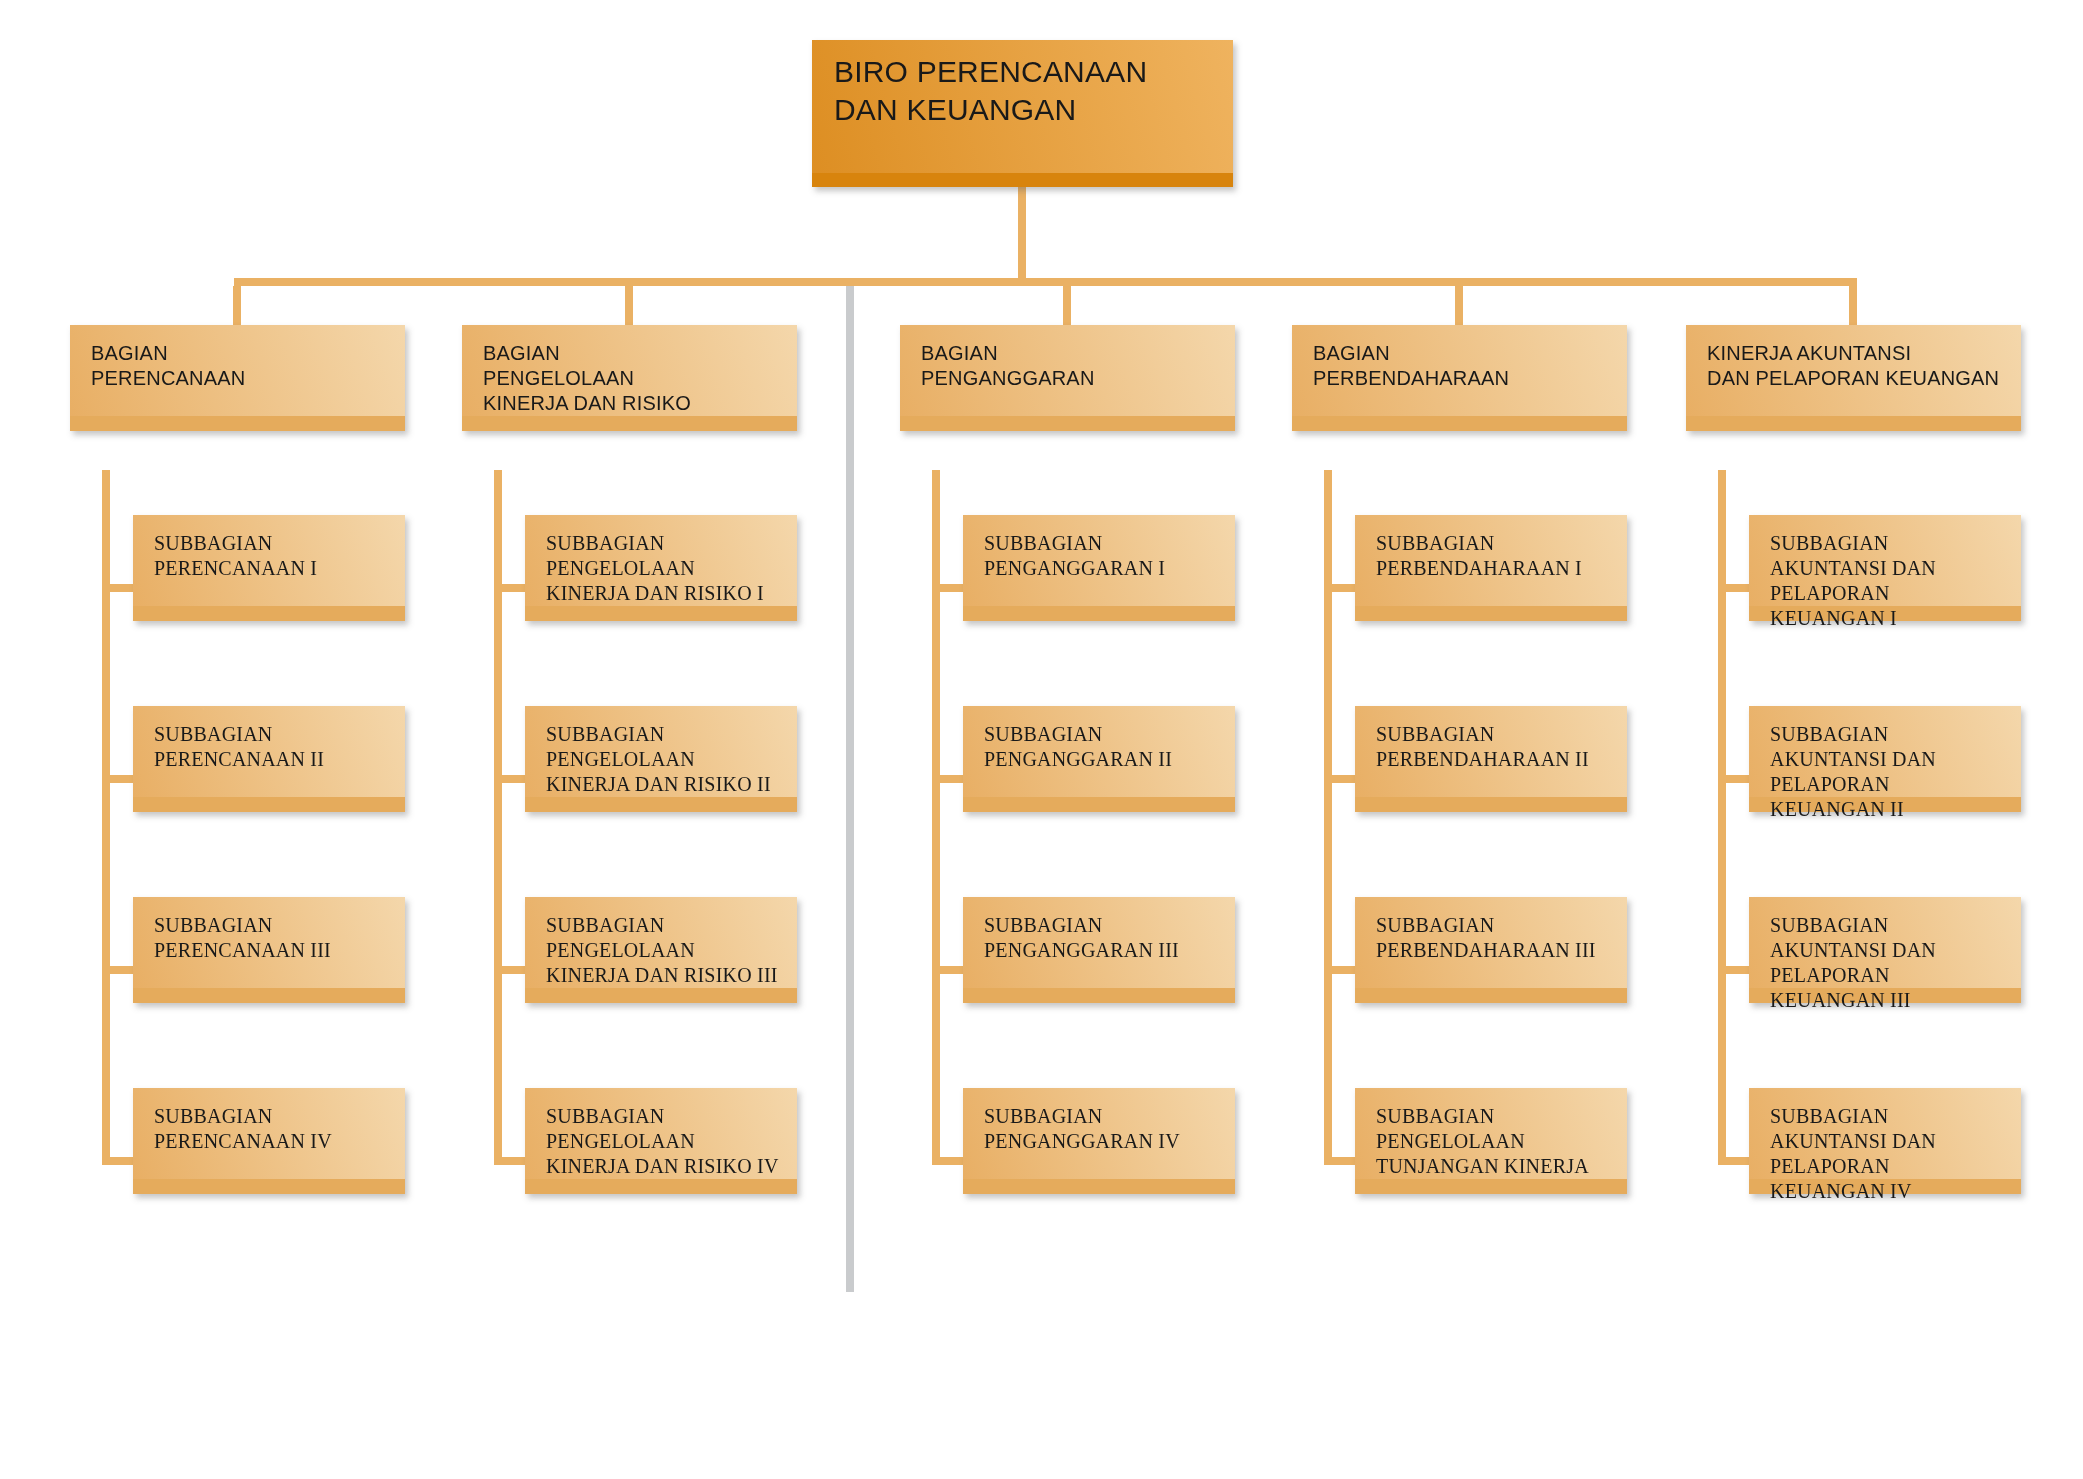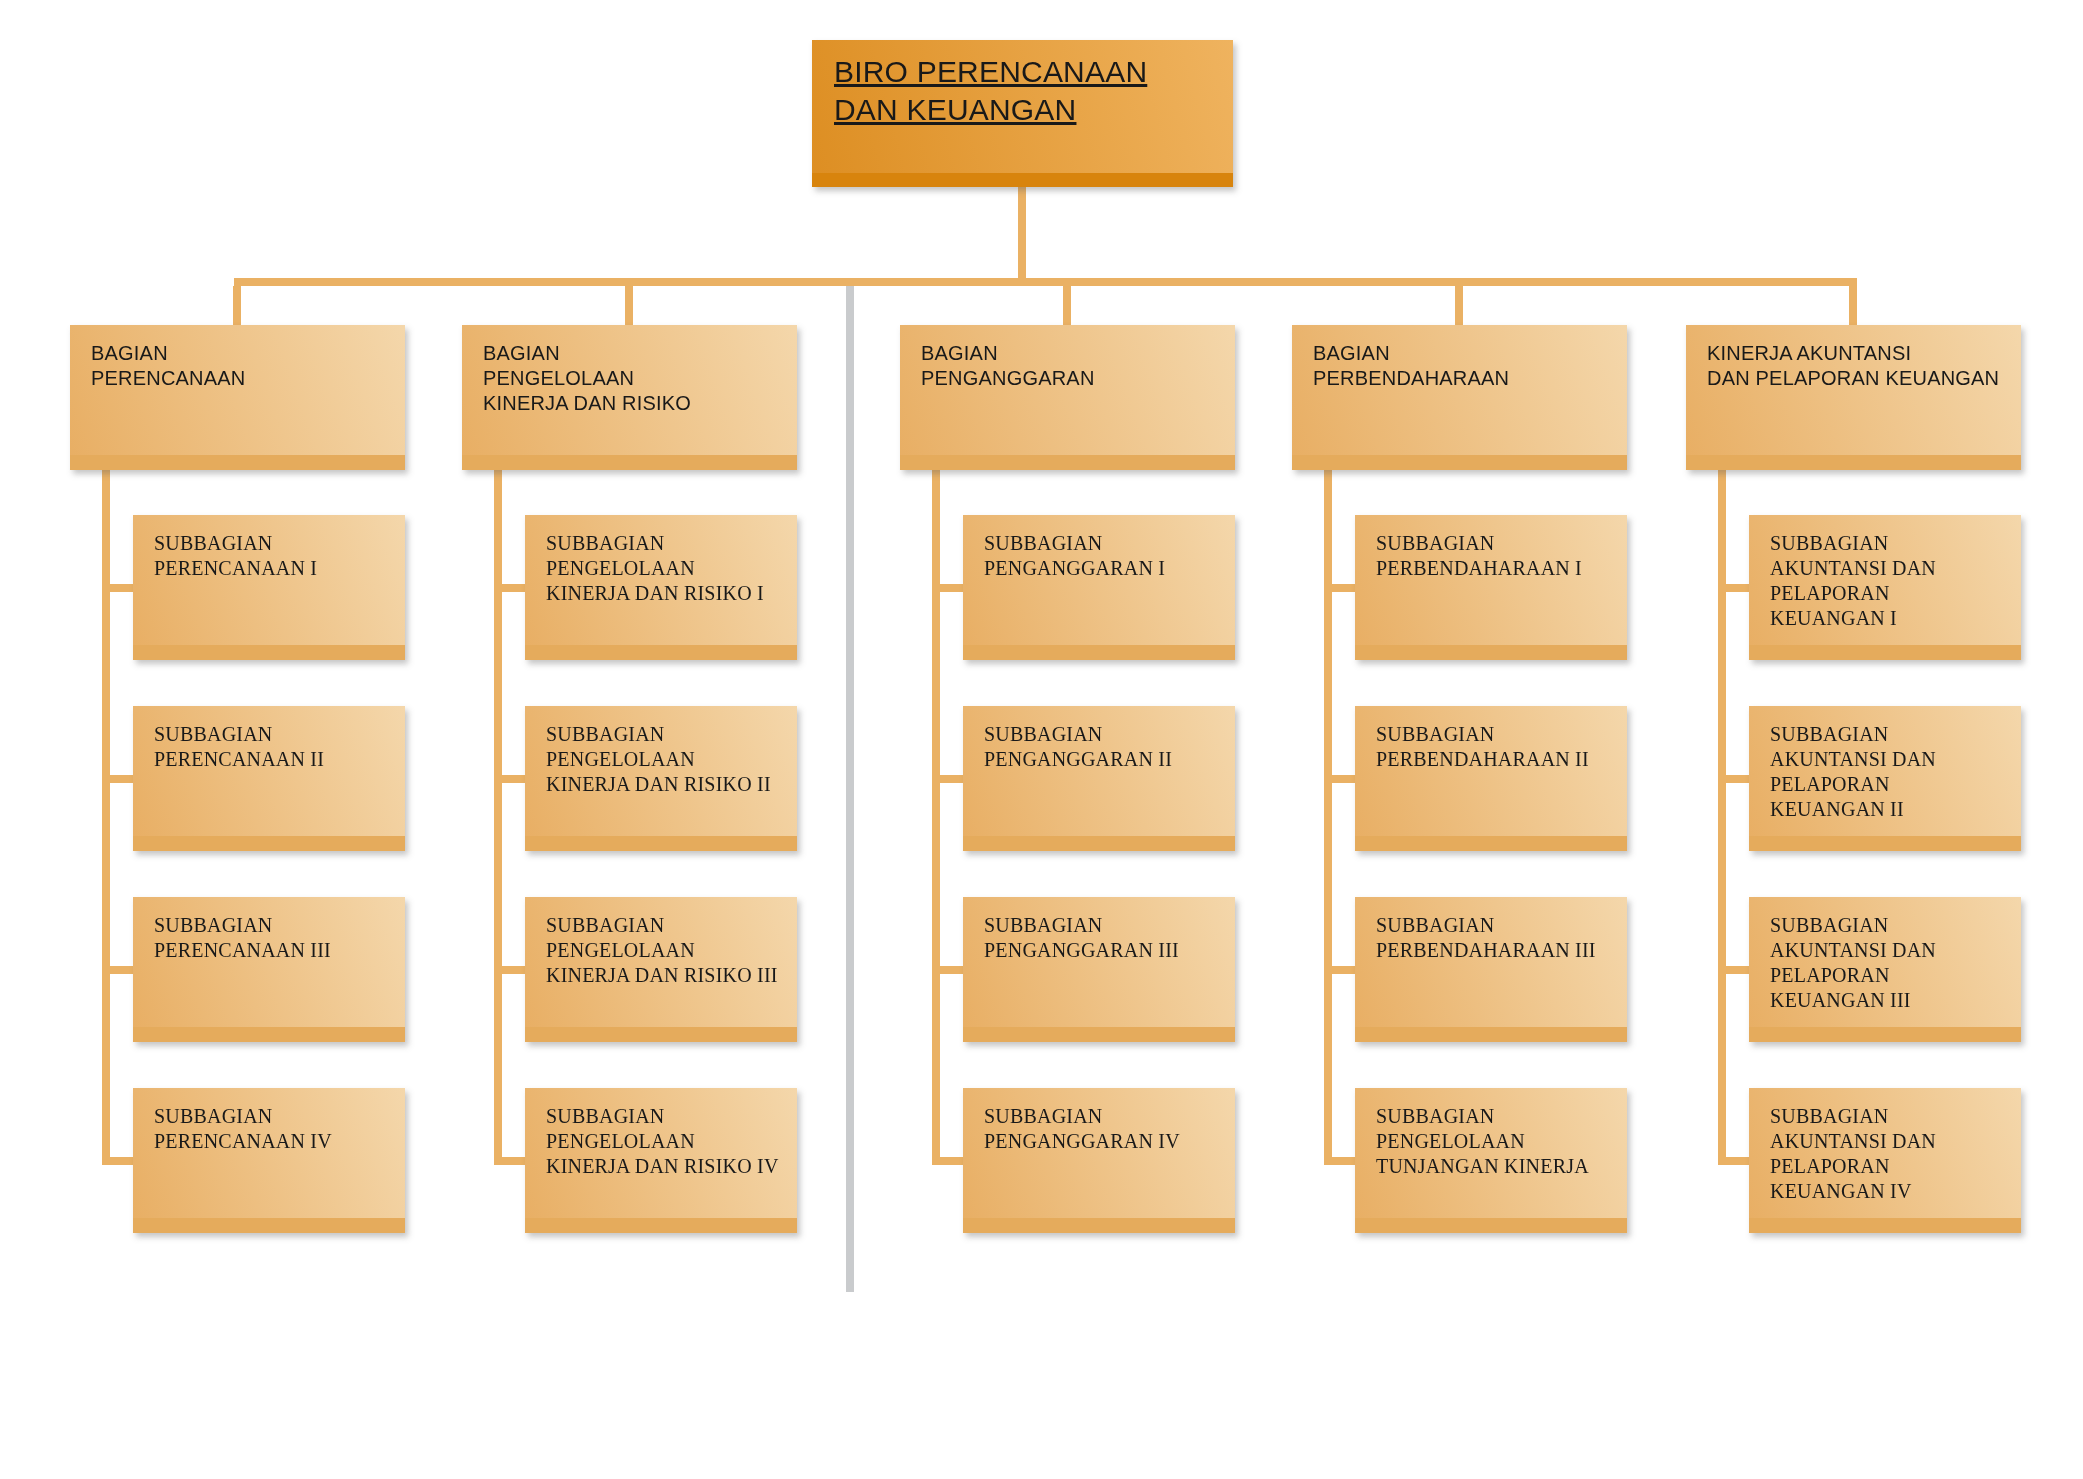--- a/index.html
+++ b/index.html
@@ -21,21 +21,21 @@
   .rail{left:234px;top:278px;width:1623px;height:8px;z-index:2;}
   .headstub{left:calc(var(--L) + 163px);top:286px;width:8px;height:39px;}
   .drop{left:calc(var(--L) + 32px);top:470px;width:8px;height:695px;}
   .stub{left:calc(var(--L) + 32px);width:31px;height:8px;}
   .stub.s1{top:584px}.stub.s2{top:775px}.stub.s3{top:966px}.stub.s4{top:1157px}
   .func-line{left:846px;top:286px;width:8px;height:1006px;}
 
   
   .box{
     position:absolute;z-index:3;
-    width:335px;height:145px;
+    width:335px;height:106px;
     background:linear-gradient(70deg,var(--node-grad-a,#E8AE63),var(--node-grad-b,#F4D7AB));
     box-shadow:3px 4px 6px rgba(90,90,90,0.35);
   }
   .box::after{
     content:"";position:absolute;left:0;right:0;bottom:0;height:15px;
     background:var(--node-strip,#E5AB5C);
   }
   .box .label{
     position:relative;z-index:1;
     padding:16px 4px 0 21px;
@@ -43,21 +43,20 @@
     letter-spacing:0.2px;
     white-space:pre-line;
   }
   .head{left:var(--L);top:325px;}
   .sub{left:calc(var(--L) + 63px);width:272px;font-family:Liberation Serif, serif;}
   .r1{top:515px}.r2{top:706px}.r3{top:897px}.r4{top:1088px}
 
   .root{
     left:812px;top:40px;width:421px;height:147px;
     background:linear-gradient(75deg,var(--root-grad-a,#DD8E22),var(--root-grad-b,#EFB35F));
-    text-decoration:underline;
   }
   .root::after{background:var(--root-strip,#D8840D);height:14px;}
   .root .label{padding:13px 10px 0 22px;font-size:30px;line-height:38px;letter-spacing:0.2px;}
 
   .gray{
     left:683px;top:1292px;
     background:linear-gradient(70deg,var(--gray-grad-a,#D3D5D7),var(--gray-grad-b,#DEDFE1));
   }
   .gray::after{background:var(--gray-strip,#C6C8CA);}
 </style>

